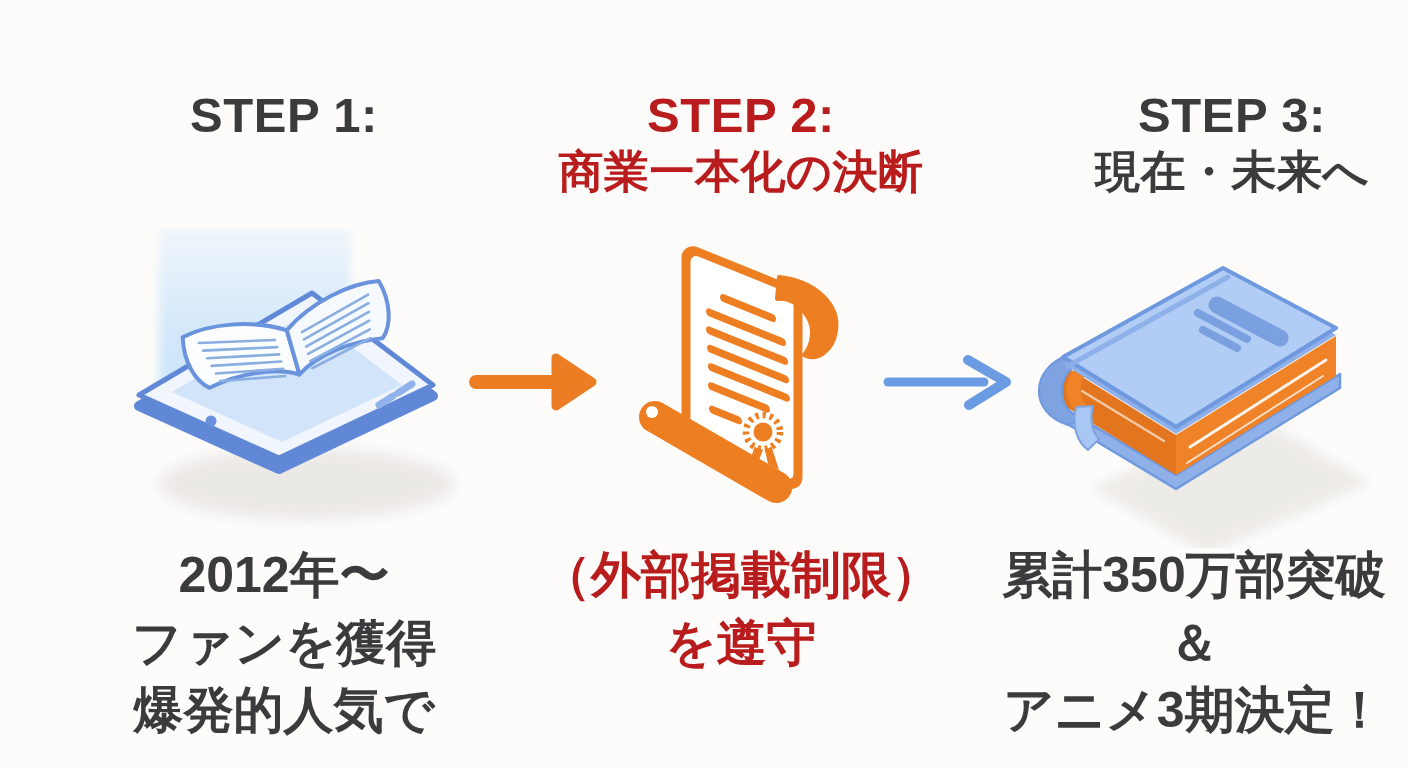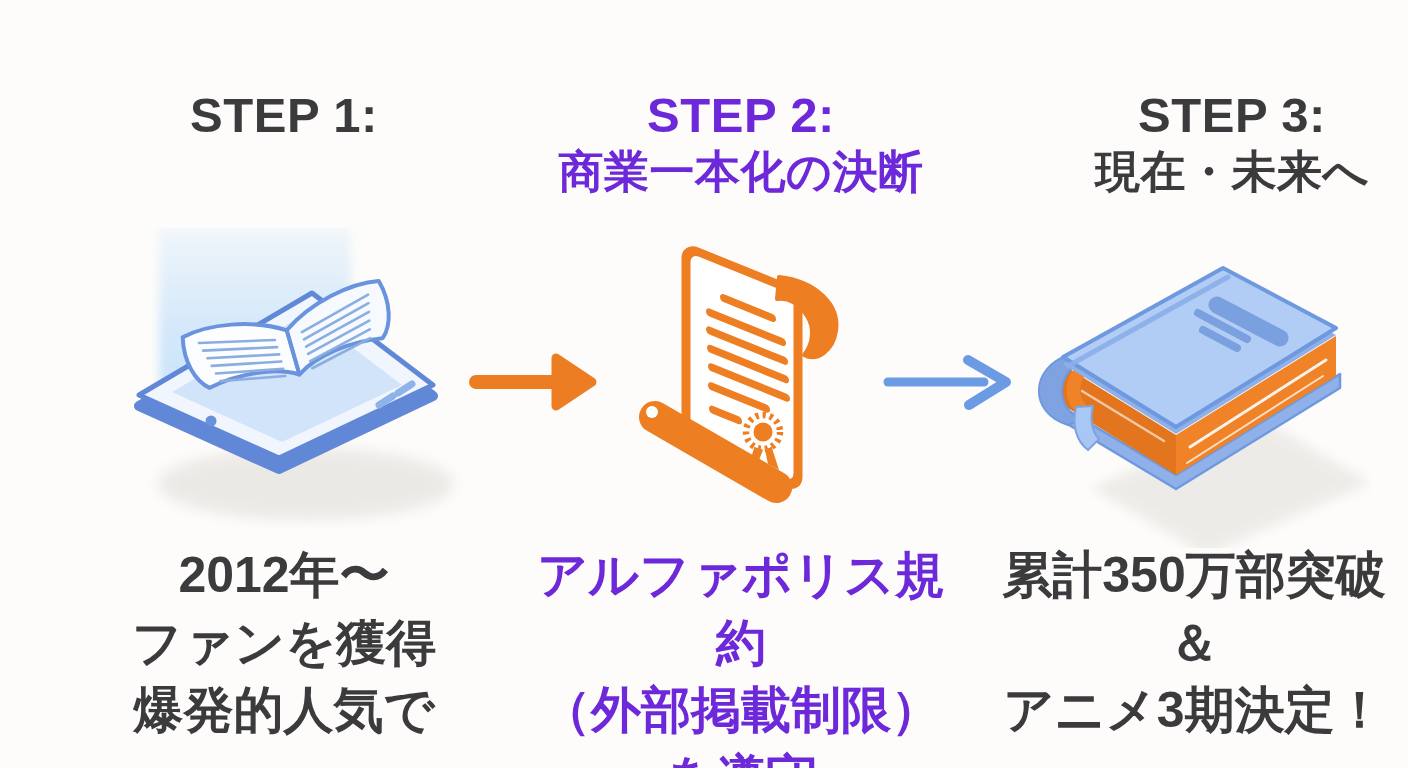--- a/index.html
+++ b/index.html
@@ -5,21 +5,21 @@
   html,body{margin:0;padding:0;background:#FDFCFA;}
   .stage{position:relative;width:1408px;height:768px;background:#FDFCFA;overflow:hidden;
          font-family:"Liberation Sans","DejaVu Sans",sans-serif;margin-left:36px;}
   .abs{position:absolute;}
   .title{text-align:center;font-weight:800;line-height:1.2;letter-spacing:.5px;}
   .title .l1{display:block;font-size:49px;}
   .title .l2{display:block;font-size:45px;}
   .caption{text-align:center;font-weight:700;font-size:50px;line-height:1.35;}
   .caption span{display:block;}
   .dark{color:#3B3B3D;}
-  .orange{color:#6d28d9;}
+  .orange{color:#b91c1c;}
   svg{display:block;}
 </style>
 </head>
 <body>
 
 <div class="stage">
 
   <div class="abs title dark" style="left:48px;top:86px;width:400px;">
     <span class="l1">STEP 1:</span>
   </div>
@@ -106,21 +106,20 @@
 
     <g>
       <path d="M139 212 L131 238 L141 232 L147 217 Z" fill="#EE7E22"></path>
       <path d="M155 212 L163 237 L152 231 L149 217 Z" fill="#EE7E22"></path>
       <circle cx="147" cy="199" r="17" fill="#FFFFFF" stroke="#EE7E22" stroke-width="6.5" stroke-dasharray="3.2 4"></circle>
       <circle cx="147" cy="199" r="9.5" fill="#EE7E22"></circle>
     </g>
   </svg>
 
   <div class="abs caption orange" style="left:490px;top:542px;width:430px;">
-    <span>アルファポリス規約</span>
     <span>（外部掲載制限）を遵守</span>
   </div>
 
   <svg class="abs" style="left:846px;top:349px;" width="132" height="66" viewBox="0 0 132 66" aria-hidden="true">
     <line x1="6" y1="33" x2="102" y2="33" stroke="#6B9BE3" stroke-width="9" stroke-linecap="round"></line>
     <path d="M86 11 L124 33 L87 56" fill="none" stroke="#6B9BE3" stroke-width="10" stroke-linecap="round" stroke-linejoin="round"></path>
   </svg>
 
   <div class="abs title dark" style="left:996px;top:86px;width:400px;">
     <span class="l1">STEP 3:</span>

